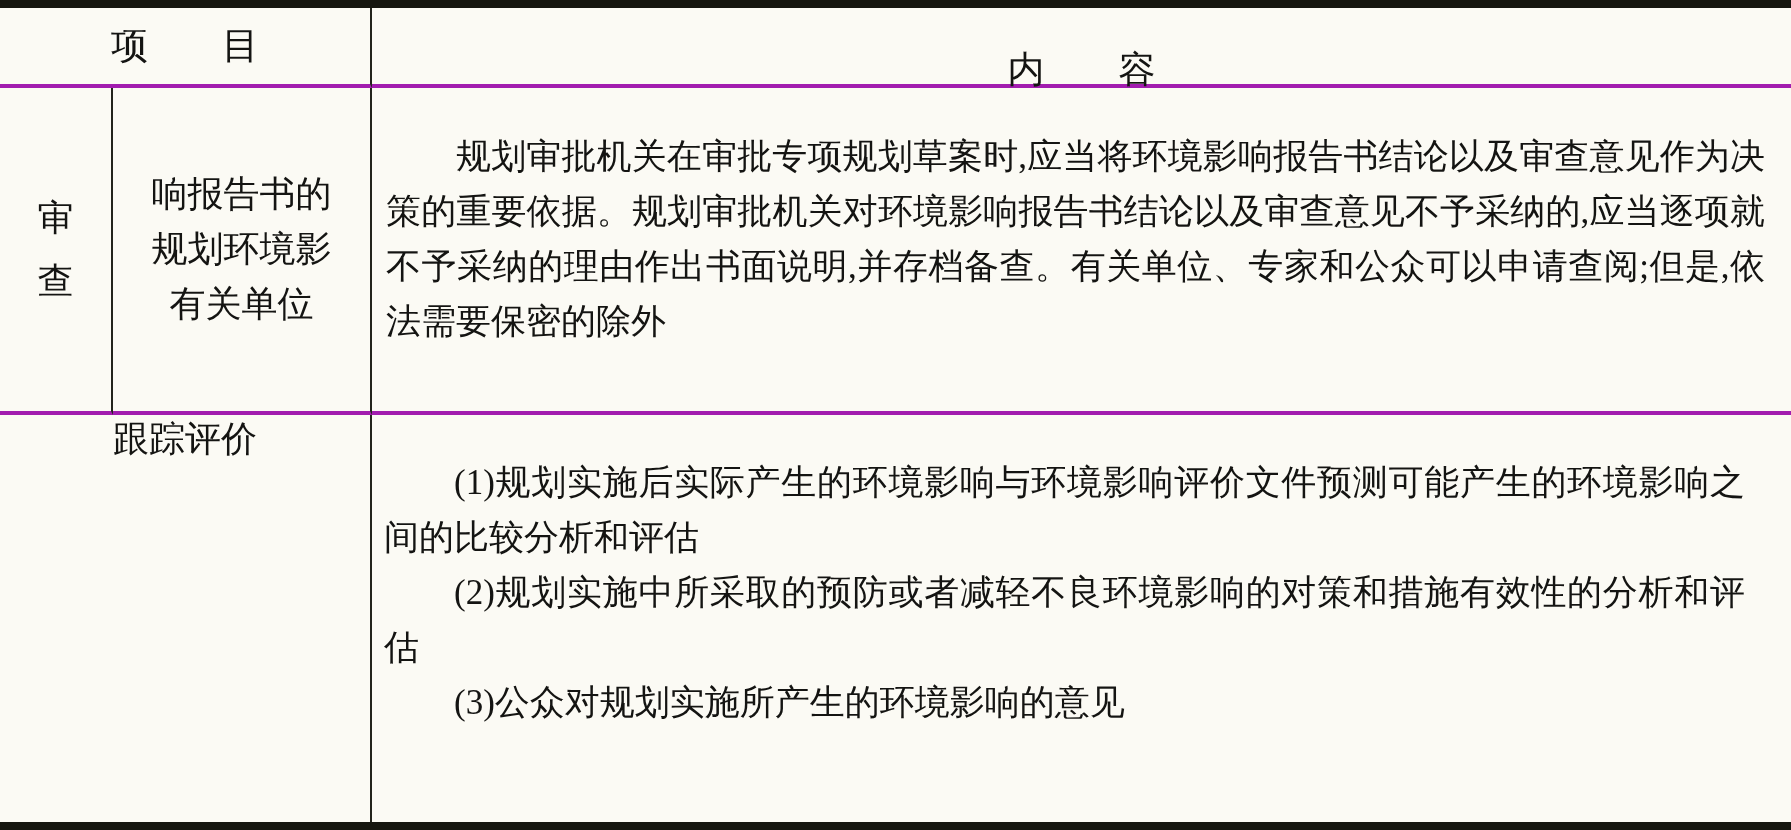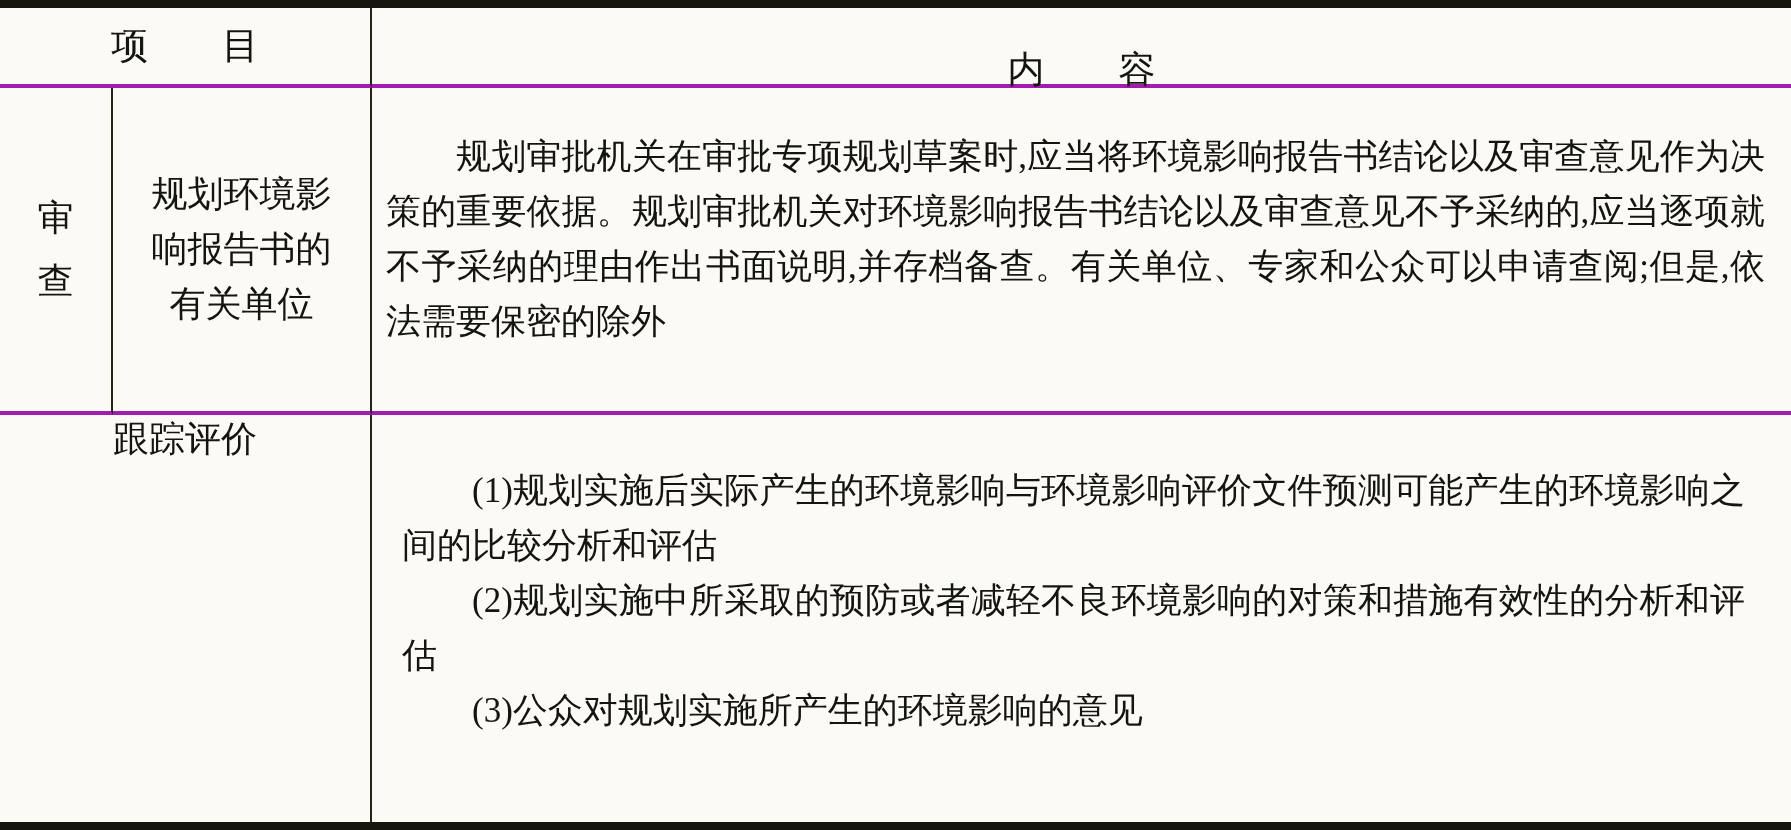--- a/index.html
+++ b/index.html
@@ -72,22 +72,21 @@
   }
 
   
   .r2-label {
     grid-column: 1 / 3; grid-row: 3;
     display: flex; align-items: flex-start; justify-content: center;
     font-size: 36px;
   }
   .r2-content {
     grid-column: 3; grid-row: 3;
-    padding: 40px 46px 0 30px;
-    margin-top: 8px;
+    padding: 40px 46px 0 12px;
   }
   .r2-content p {
     margin: 0;
     font-size: 35px;
     line-height: 55px;
     text-indent: 2em;
     text-align: justify;
   }
 </style>
 </head>
@@ -102,22 +101,22 @@
     <div class="cell hdr-content h-div">
       <span>内　　容</span>
     </div>
 
     <div class="cell r1-group v-div h-div">
       <span>审
 查</span>
     </div>
 
     <div class="cell r1-label v-div h-div">
+      <span>响报告书的</span>
       <span>规划环境影</span>
-      <span>响报告书的</span>
       <span>有关单位</span>
     </div>
 
     <div class="cell r1-content h-div">
       <p>规划审批机关在审批专项规划草案时,应当将环境影响报告书结论以及审查意见作为决策的重要依据。规划审批机关对环境影响报告书结论以及审查意见不予采纳的,应当逐项就不予采纳的理由作出书面说明,并存档备查。有关单位、专家和公众可以申请查阅;但是,依法需要保密的除外</p>
     </div>
 
     <div class="cell r2-label v-div">
       <span>跟踪评价</span>
     </div>

